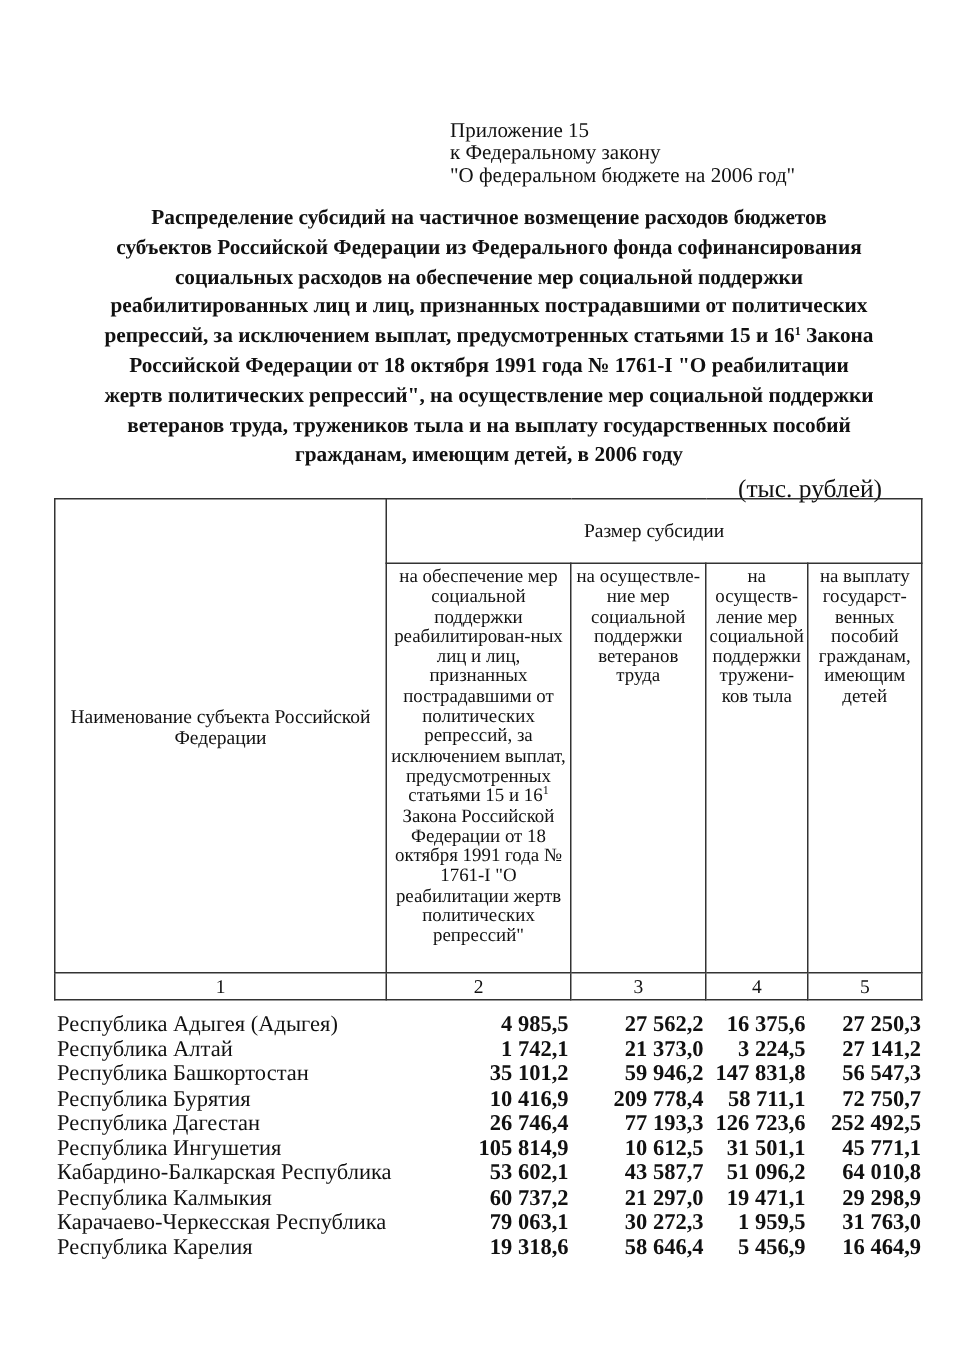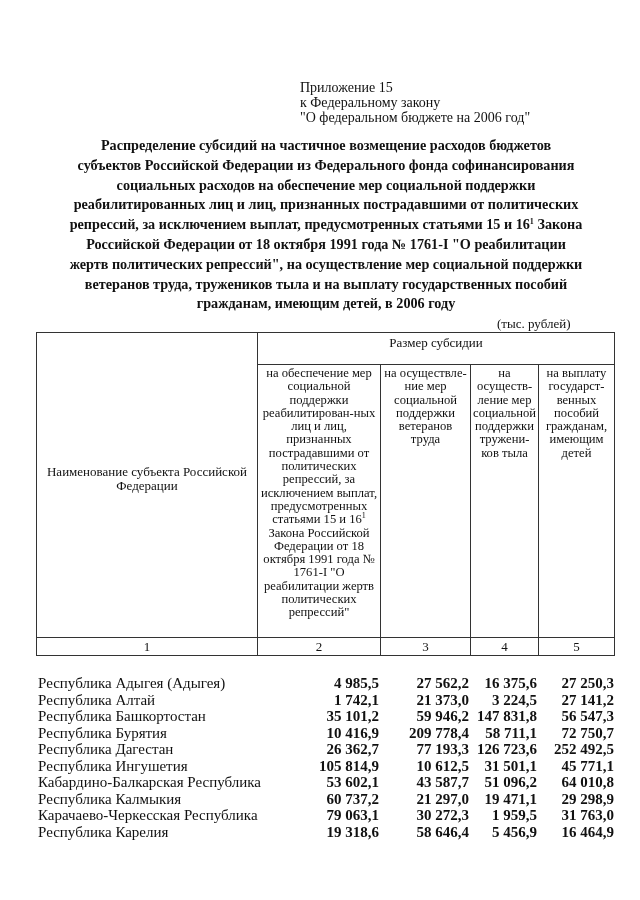--- a/index.html
+++ b/index.html
@@ -10,32 +10,32 @@
   .appendix {
     position: absolute; left: 300px; top: 80px; width: 300px;
     text-align: left; font-size: 14px; line-height: 15px;
   }
   .title {
     position: absolute; left: 36px; top: 136px; width: 580px;
     text-align: center; font-weight: bold; font-size: 14.2px; line-height: 19.8px;
   }
   .title sup, .hdr sup { font-size: 8px; line-height: 0; vertical-align: 5px; }
   .units {
-    position: absolute; left: 497px; top: 316px; width: 132px;
-    text-align: left; font-size: 13px;
+    position: absolute; left: 474px; top: 316px; width: 132px;
+    text-align: center; font-size: 17px;
   }
   table.hdr {
     position: absolute; left: 36px; top: 332px; width: 578px;
     border-collapse: collapse; table-layout: fixed; font-size: 12.6px; line-height: 13.3px;
   }
   table.hdr td {
     border: 1px solid #333; text-align: center; vertical-align: top; padding: 0 2px;
   }
   table.hdr td.name { vertical-align: middle; font-size: 13px; line-height: 14px; padding-bottom: 12px; }
-  table.hdr td.size { height: 28px; padding-top: 3px; font-size: 13px; }
+  table.hdr td.size { height: 28px; padding-top: 14px; font-size: 13px; }
   table.hdr td.sub { padding-top: 2px; height: 270px; }
   table.hdr td.num { height: 17px; vertical-align: middle; font-size: 13px; padding: 0; }
   table.rows {
     position: absolute; left: 38px; top: 675px; width: 578px;
     border-collapse: collapse; table-layout: fixed; font-size: 15px; line-height: 16.5px;
   }
   table.rows td { padding: 0; white-space: nowrap; }
   table.rows td.n { text-align: right; padding-right: 2px; font-weight: bold; }
 </style>
 </head>
@@ -122,21 +122,21 @@
       </tr>
       <tr>
         <td>Республика Бурятия</td>
         <td class="n">10 416,9</td>
         <td class="n">209 778,4</td>
         <td class="n">58 711,1</td>
         <td class="n">72 750,7</td>
       </tr>
       <tr>
         <td>Республика Дагестан</td>
-        <td class="n">26 362,7</td>
+        <td class="n">26 746,4</td>
         <td class="n">77 193,3</td>
         <td class="n">126 723,6</td>
         <td class="n">252 492,5</td>
       </tr>
       <tr>
         <td>Республика Ингушетия</td>
         <td class="n">105 814,9</td>
         <td class="n">10 612,5</td>
         <td class="n">31 501,1</td>
         <td class="n">45 771,1</td>

